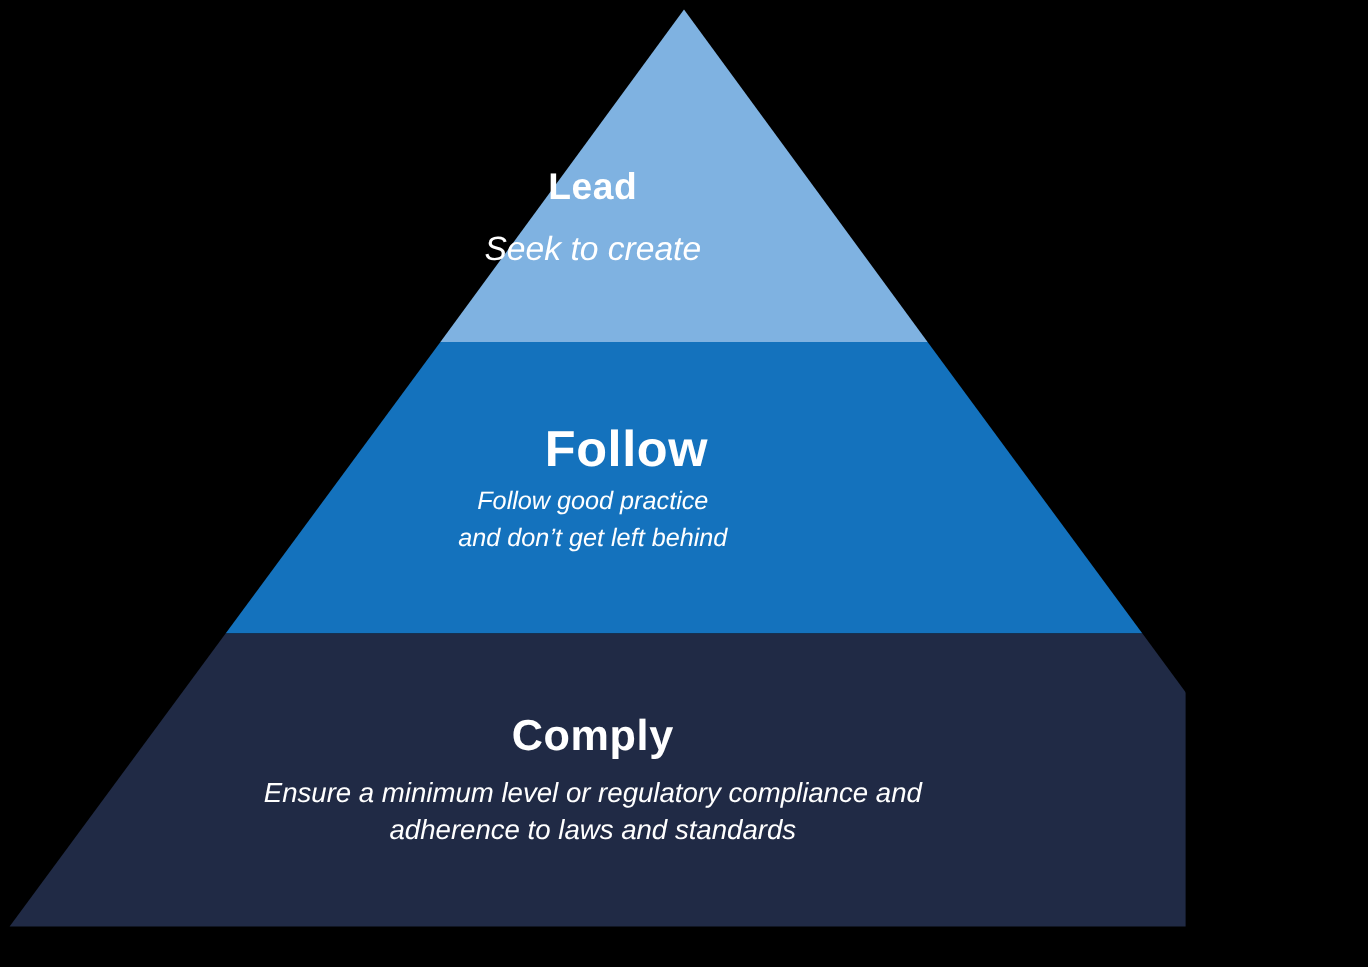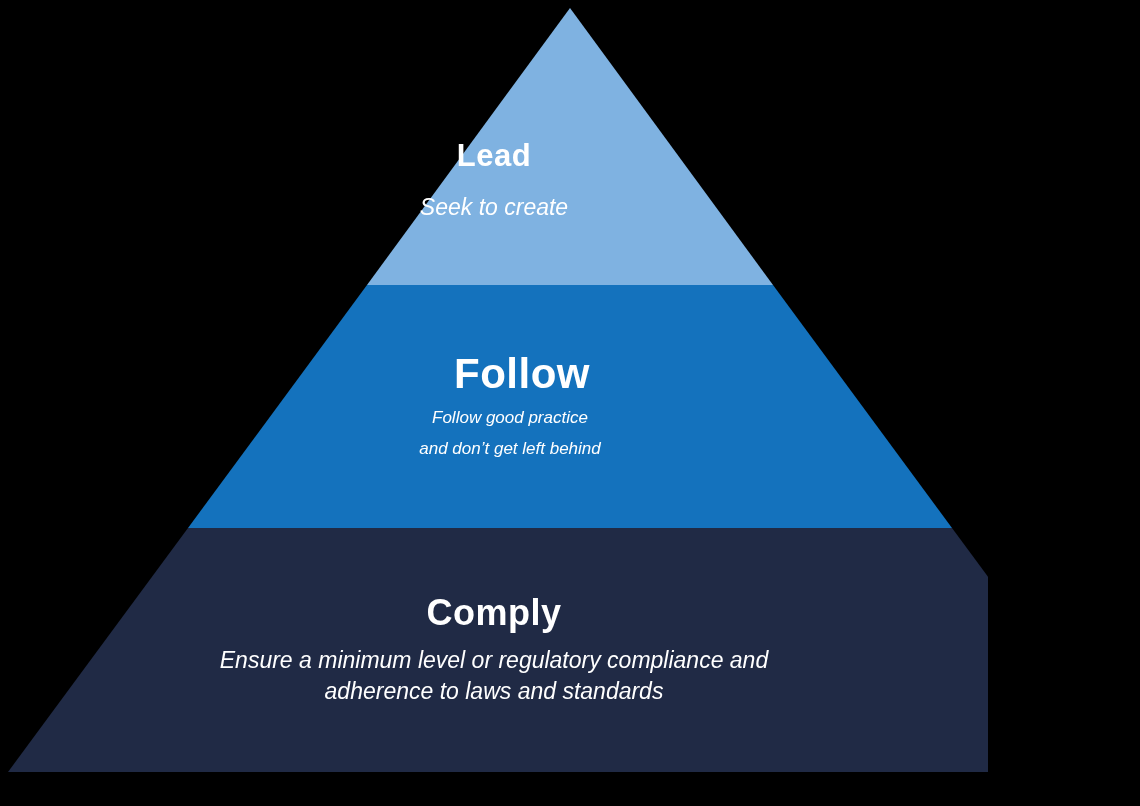--- a/index.html
+++ b/index.html
@@ -32,23 +32,23 @@
   }
   .tier-label {
     font-weight: 700;
     letter-spacing: 0.5px;
   }
   .tier-desc {
     font-style: italic;
     font-weight: 400;
   }
   .t-lead-label   { top: 138px; font-size: 31px; }
-  .t-lead-desc    { top: 192px; font-size: 23px; line-height: 31px; }
+  .t-lead-desc    { top: 192px; font-size: 28px; line-height: 31px; }
   .t-follow-label { top: 350px; font-size: 42px; margin-left: 28px; }
-  .t-follow-desc  { top: 402px; font-size: 17px; line-height: 31px; margin-left: 16px; }
+  .t-follow-desc  { top: 402px; font-size: 21px; line-height: 31px; }
   .t-comply-label { top: 592px; font-size: 36px; }
   .t-comply-desc  { top: 645px; font-size: 23px; line-height: 31px; font-style: italic; }
 </style>
 </head>
 <body>
 
 <div class="stage">
 
   <svg class="pyramid-svg" viewBox="0 0 1140 806" xmlns="http://www.w3.org/2000/svg">
 

